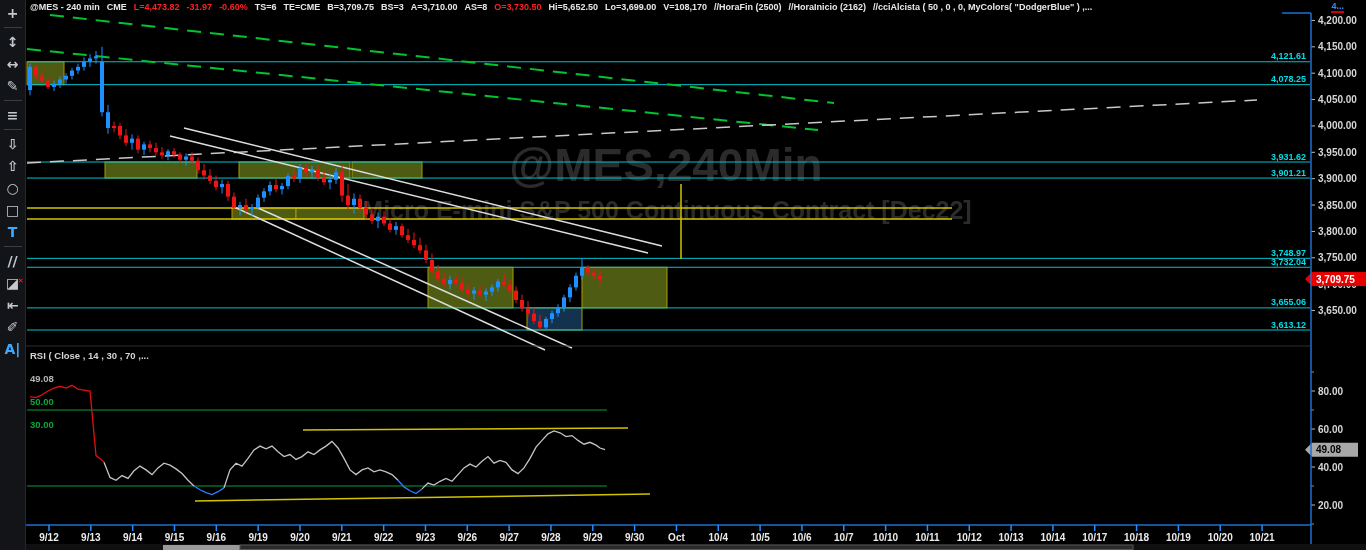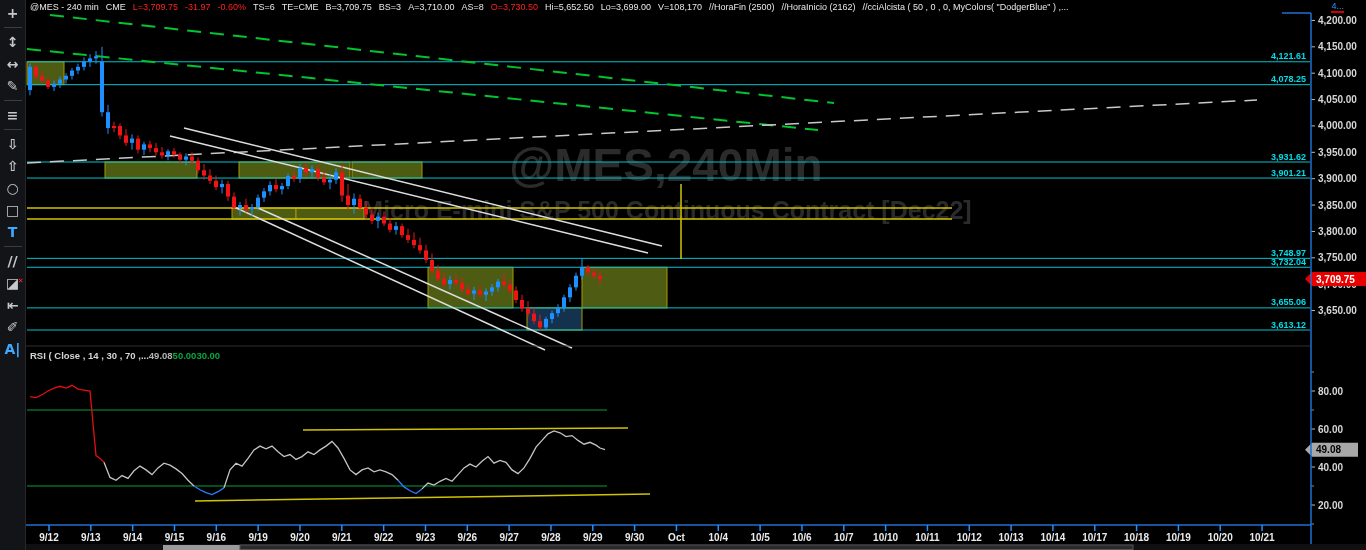--- a/index.html
+++ b/index.html
@@ -2,24 +2,24 @@
 <html><head>
 <meta charset="utf-8">
 <style>
   html,body{margin:0;padding:0;background:#000;width:1366px;height:550px;overflow:hidden;}
   #root{position:relative;width:1366px;height:550px;background:#000;font-family:"Liberation Sans",sans-serif;}
   #toolbar{position:absolute;left:0;top:0;width:26px;height:550px;background:#121418;border-right:1px solid #26282c;z-index:5;display:flex;flex-direction:column;align-items:center;padding-top:2px;box-sizing:border-box;}
   .tb-icon{width:24px;height:22px;line-height:22px;text-align:center;color:#c3c9cf;font-family:"DejaVu Sans",sans-serif;font-size:14px;font-weight:bold;cursor:pointer;position:relative;flex:0 0 auto;}
   .tb-icon.active{color:#3fa9ff;}
   .tb-icon .badge{position:absolute;right:1px;bottom:2px;font-size:7px;color:#ff2a2a;font-weight:bold;}
   .tb-sep{width:18px;height:1px;background:#3a3e44;margin:3px 0;flex:0 0 auto;}
-  #hdr{position:absolute;left:30px;top:1px;width:1326px;height:12px;display:flex;gap:7px;white-space:nowrap;font-size:9px;font-weight:normal;z-index:6;align-items:center;}
+  #hdr{position:absolute;left:30px;top:1px;width:1326px;height:12px;display:flex;gap:7px;white-space:nowrap;font-size:9px;font-weight:bold;z-index:6;align-items:center;}
   .h-w{color:#e8e8e8;} .h-r{color:#ff2020;} .h-b{color:#2f8fff;border-bottom:2px solid #d00000;}
   .h-last{margin-left:auto;margin-right:12px;}
-  #rsirow{position:absolute;left:30px;top:350px;display:flex;font-size:9.5px;font-weight:bold;z-index:4;white-space:nowrap;}
+  #rsirow{position:absolute;left:30px;top:350px;display:flex;gap:12px;font-size:9.5px;font-weight:bold;z-index:4;white-space:nowrap;flex-direction:column;}
   #chart{position:absolute;left:0;top:0;z-index:2;}
   text{font-family:"Liberation Sans",sans-serif;}
 </style>
 </head>
 <body>
 
 <div id="root">
   <div id="toolbar">
       <div class="tb-icon">+</div>
       <div class="tb-sep"></div>
@@ -37,21 +37,21 @@
       <div class="tb-sep"></div>
       <div class="tb-icon">//</div>
       <div class="tb-icon">◪<span class="badge">✕</span></div>
       <div class="tb-icon">⇤</div>
       <div class="tb-icon">✐</div>
       <div class="tb-icon active">A|</div>
     </div>
   <div id="hdr">
       <span class="h-w">@MES - 240 min</span>
       <span class="h-w">CME</span>
-      <span class="h-r">L=3,709.75</span>
+      <span class="h-r">L=4,473.82</span>
       <span class="h-r">-31.97</span>
       <span class="h-r">-0.60%</span>
       <span class="h-w">TS=6</span>
       <span class="h-w">TE=CME</span>
       <span class="h-w">B=3,709.75</span>
       <span class="h-w">BS=3</span>
       <span class="h-w">A=3,710.00</span>
       <span class="h-w">AS=8</span>
       <span class="h-r">O=3,730.50</span>
       <span class="h-w">Hi=5,652.50</span>

